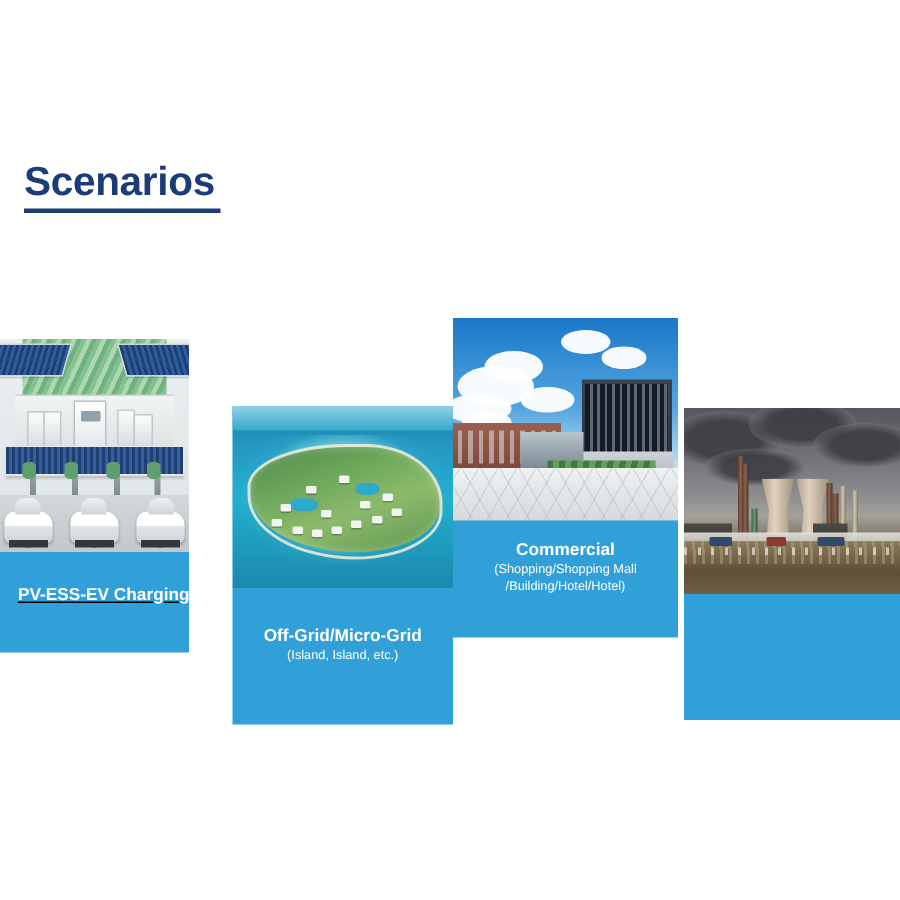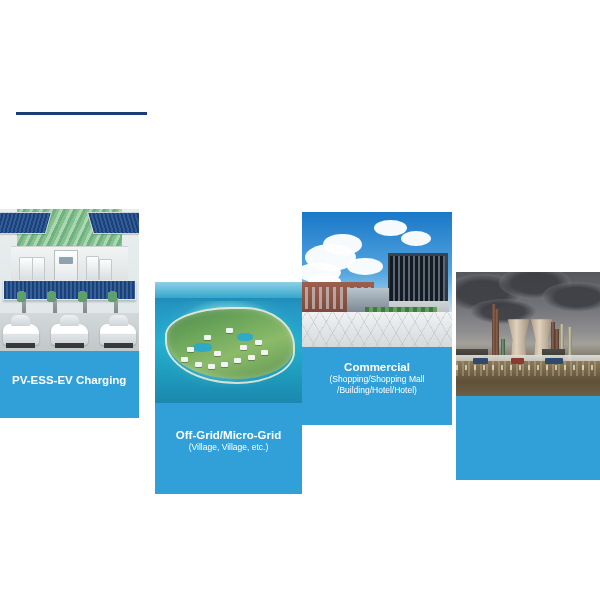--- a/index.html
+++ b/index.html
@@ -67,25 +67,25 @@
     white-space: nowrap;
   }
   .card-sub {
     font-size: 8.5px;
     font-weight: normal;
     line-height: 1.3;
     white-space: nowrap;
   }
 
   
-  #card-pv   { left: 0px;   top: 209px; width: 139px; height: 209px; }
+  #card-pv   { left: 0px;   top: 226px; width: 126px; height: 209px; text-decoration: underline; }
   #card-pv   .card-photo { height: 142px; width: 100%; }
   #card-pv   .card-caption { padding-top: 22px; align-items: flex-start; padding-left: 12px; text-align: left;}
 
-  #card-offgrid { left: 155px; top: 282px; width: 147px; height: 212px; }
+  #card-offgrid { left: 155px; top: 271px; width: 147px; height: 212px; }
   #card-offgrid .card-photo { height: 121px; width: 100%; }
   #card-offgrid .card-caption { padding-top: 25px; }
 
   #card-commercial { left: 302px; top: 212px; width: 150px; height: 213px; }
   #card-commercial .card-photo { height: 135px; width: 100%; }
   #card-commercial .card-caption { padding-top: 13px; }
 
   #card-industrial { left: 456px; top: 272px; width: 144px; height: 208px; }
   #card-industrial .card-photo { height: 124px; width: 100%; }
   #card-industrial .card-caption { padding-top: 27px; }
@@ -278,20 +278,21 @@
   .ind-truck.red { background:#8c3a33; }
   .ind-fence {
     position:absolute; left:0; right:0; bottom:21%; height:4%;
     background: repeating-linear-gradient(90deg, rgba(230,225,215,.75) 0 2px, transparent 2px 9px);
   }
 </style>
 </head>
 <body>
 
 <div id="page-title-wrap">
+  <div id="page-title">Scenarios</div>
   <div id="title-underline"></div>
 </div>
 
 <div class="card" id="card-pv">
   <div class="card-photo">
     <div class="pv-scene">
       <div class="pv-green"></div>
       <div class="pv-panel tl"></div>
       <div class="pv-panel tr"></div>
       <div class="pv-wall"></div>
@@ -339,21 +340,21 @@
       <div class="island-villa" style="left:22%; top:54%;"></div>
       <div class="island-villa" style="left:40%; top:57%;"></div>
       <div class="island-villa" style="left:58%; top:52%;"></div>
       <div class="island-villa" style="left:68%; top:48%;"></div>
       <div class="island-villa" style="left:33%; top:44%;"></div>
       <div class="island-villa" style="left:48%; top:38%;"></div>
     </div>
   </div>
   <div class="card-caption">
     <div class="card-title">Off-Grid/Micro-Grid</div>
-    <div class="card-sub">(Village, Village, etc.)</div>
+    <div class="card-sub">(Island, Island, etc.)</div>
   </div>
 </div>
 
 <div class="card" id="card-commercial">
   <div class="card-photo">
     <div class="com-scene">
       <div class="com-cloud" style="left:2%;  top:24%; width:34%; height:20%;"></div>
       <div class="com-cloud" style="left:14%; top:16%; width:26%; height:16%;"></div>
       <div class="com-cloud" style="left:-4%; top:38%; width:30%; height:14%;"></div>
       <div class="com-cloud" style="left:30%; top:34%; width:24%; height:13%;"></div>

